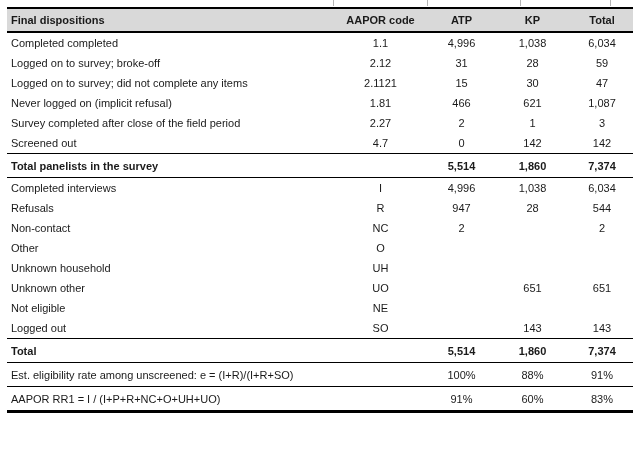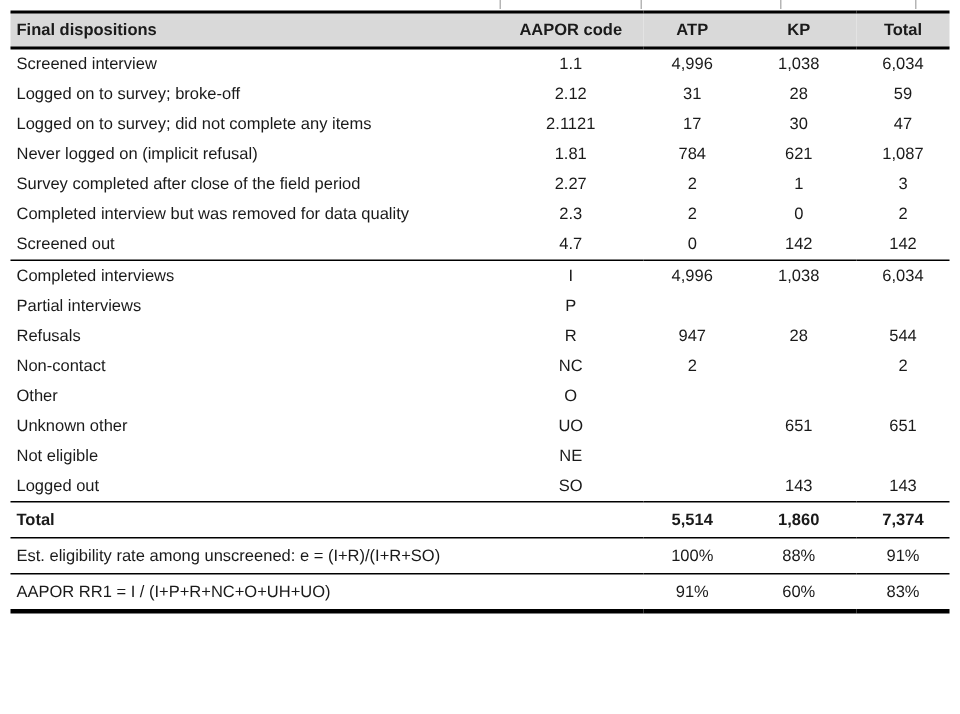--- a/index.html
+++ b/index.html
@@ -100,83 +100,76 @@
       <tr id="header-row" style="background: rgb(217, 217, 217);">
         <th class="col-label">Final dispositions</th>
         <th>AAPOR code</th>
         <th>ATP</th>
         <th>KP</th>
         <th>Total</th>
       </tr>
     </thead>
     <tbody id="table-body">
         <tr>
-          <td class="col-label">Screened interview</td>
+          <td class="col-label">Completed completed</td>
           <td>1.1</td>
           <td>4,996</td>
           <td>1,038</td>
           <td>6,034</td>
         </tr>
         <tr>
           <td class="col-label">Logged on to survey; broke-off</td>
           <td>2.12</td>
           <td>31</td>
           <td>28</td>
           <td>59</td>
         </tr>
         <tr>
           <td class="col-label">Logged on to survey; did not complete any items</td>
           <td>2.1121</td>
-          <td>17</td>
+          <td>15</td>
           <td>30</td>
           <td>47</td>
         </tr>
         <tr>
           <td class="col-label">Never logged on (implicit refusal)</td>
           <td>1.81</td>
-          <td>784</td>
+          <td>466</td>
           <td>621</td>
           <td>1,087</td>
         </tr>
         <tr>
           <td class="col-label">Survey completed after close of the field period</td>
           <td>2.27</td>
           <td>2</td>
           <td>1</td>
           <td>3</td>
-        </tr>
-        <tr>
-          <td class="col-label">Completed interview but was removed for data quality</td>
-          <td>2.3</td>
-          <td>2</td>
-          <td>0</td>
-          <td>2</td>
         </tr>
         <tr class="rule">
           <td class="col-label">Screened out</td>
           <td>4.7</td>
           <td>0</td>
           <td>142</td>
           <td>142</td>
         </tr>
+        <tr class="bold rule tall">
+          <td class="col-label">Total panelists in the survey</td>
+          <td></td>
+          <td>5,514</td>
+          <td>1,860</td>
+          <td>7,374</td>
+        </tr>
         <tr>
           <td class="col-label">Completed interviews</td>
           <td>I</td>
           <td>4,996</td>
           <td>1,038</td>
           <td>6,034</td>
         </tr>
         <tr>
-          <td class="col-label">Partial interviews</td>
-          <td>P</td>
-          <td></td>
-          <td></td>
-          <td></td>
-        </tr>
-        <tr>
           <td class="col-label">Refusals</td>
           <td>R</td>
           <td>947</td>
           <td>28</td>
           <td>544</td>
         </tr>
         <tr>
           <td class="col-label">Non-contact</td>
           <td>NC</td>
           <td>2</td>
@@ -184,20 +177,27 @@
           <td>2</td>
         </tr>
         <tr>
           <td class="col-label">Other</td>
           <td>O</td>
           <td></td>
           <td></td>
           <td></td>
         </tr>
         <tr>
+          <td class="col-label">Unknown household</td>
+          <td>UH</td>
+          <td></td>
+          <td></td>
+          <td></td>
+        </tr>
+        <tr>
           <td class="col-label">Unknown other</td>
           <td>UO</td>
           <td></td>
           <td>651</td>
           <td>651</td>
         </tr>
         <tr>
           <td class="col-label">Not eligible</td>
           <td>NE</td>
           <td></td>

